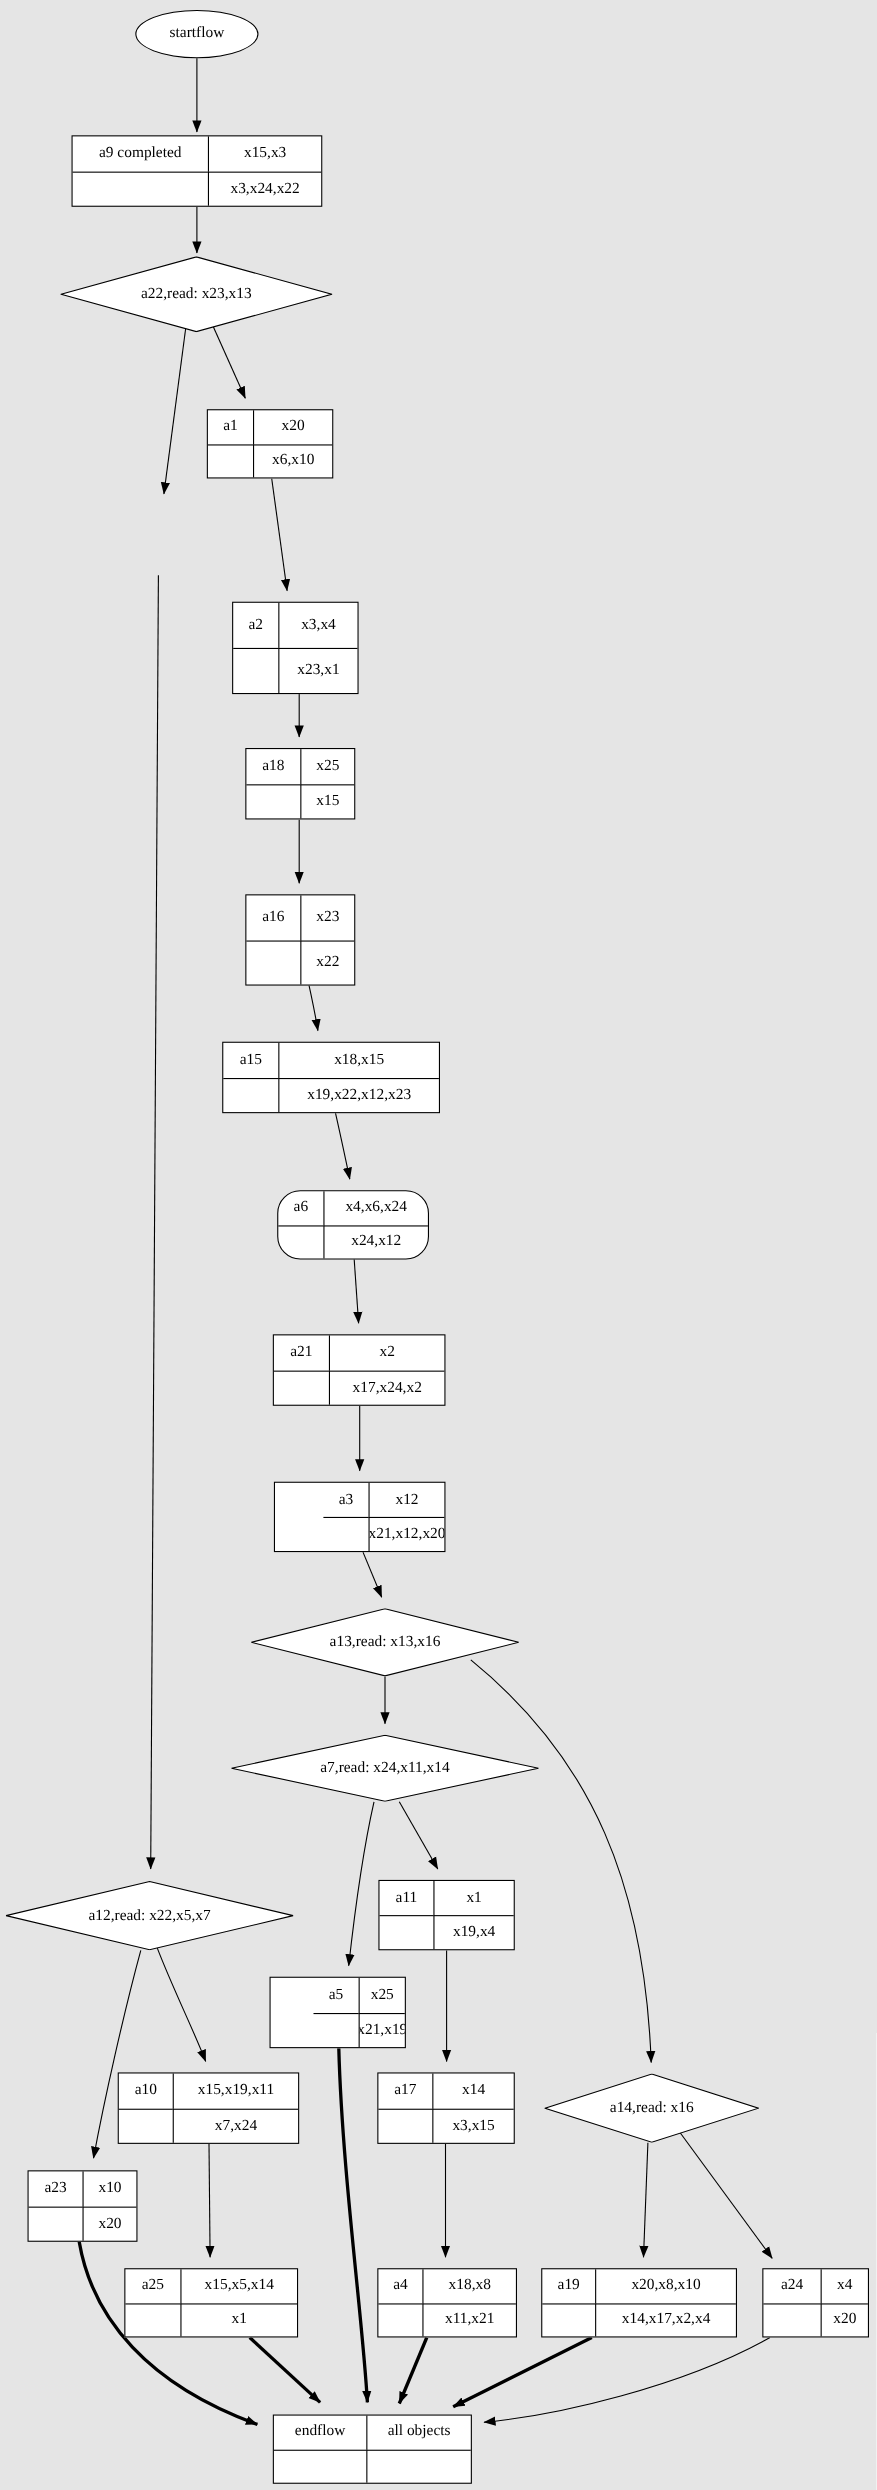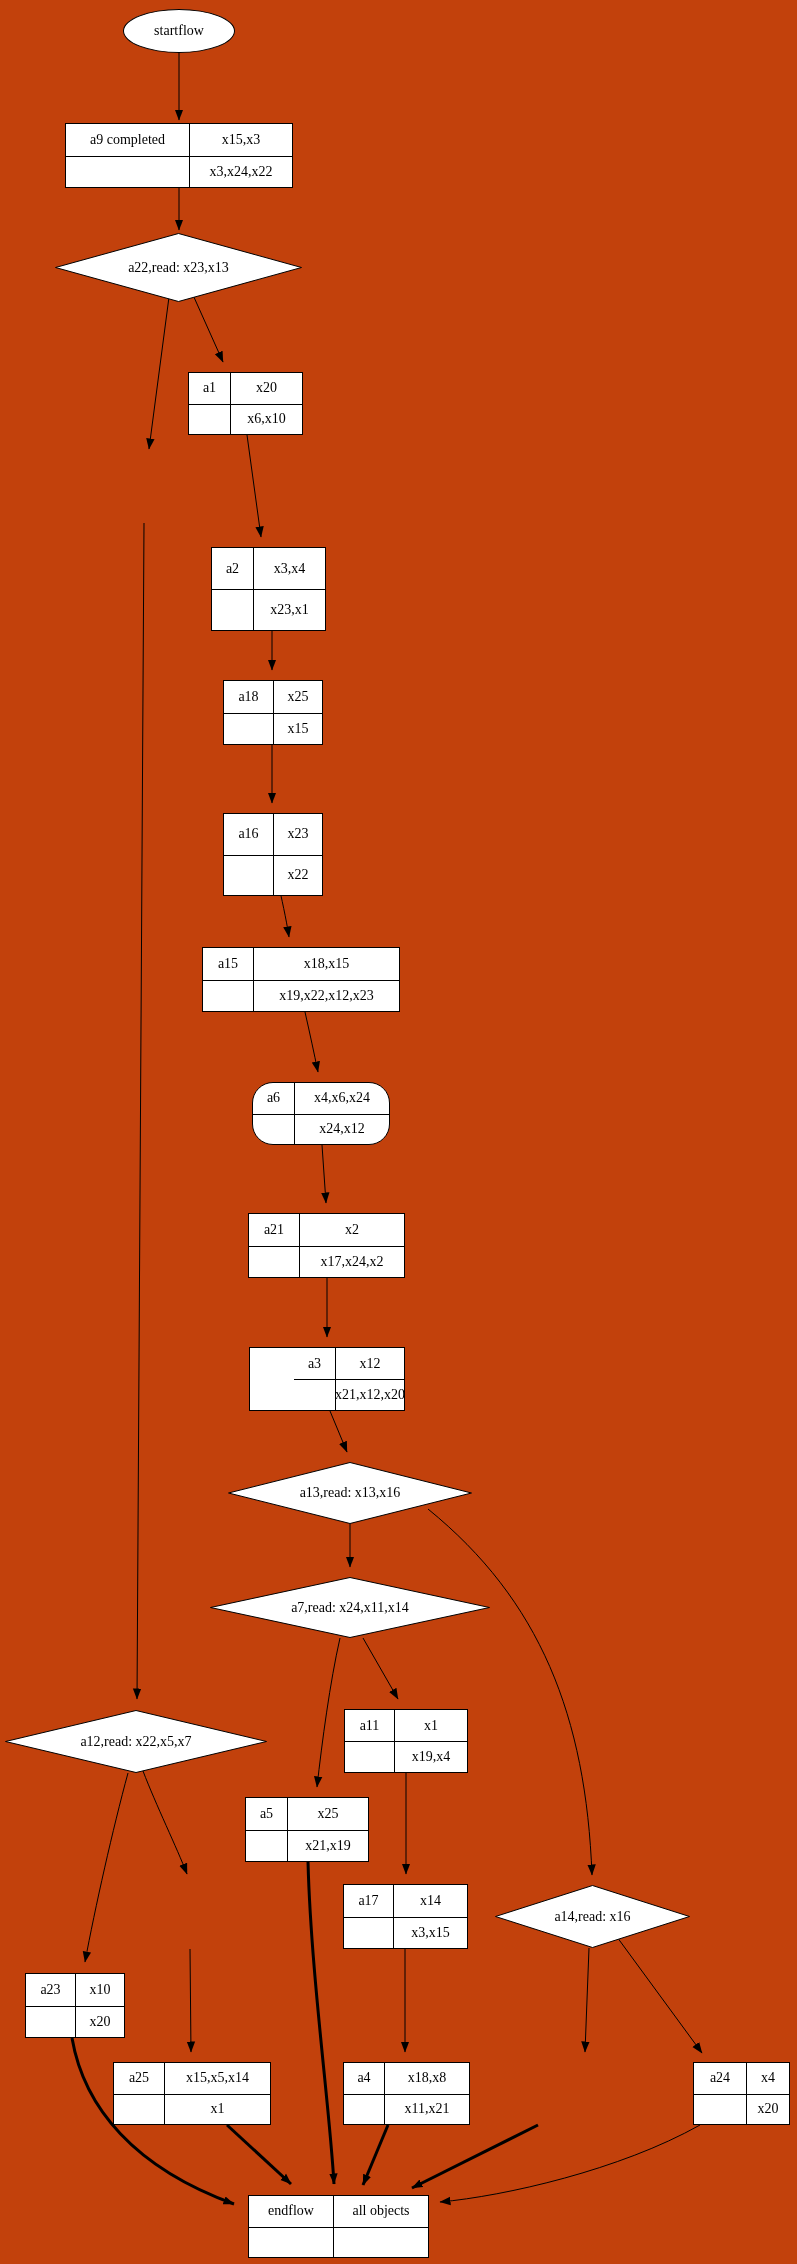--- a/index.html
+++ b/index.html
@@ -1,19 +1,19 @@
 <!DOCTYPE html>
 <html><head>
 <meta charset="utf-8">
 <style>
   html,body{margin:0;padding:0;background:#ffffff;}
   #diagram{
     position:relative;
     width:797px;height:2264px;
-    background:#c2410c;
+    background:#e5e5e5;
     font-family:"Liberation Serif","DejaVu Serif",serif;
     color:#000;
     overflow:hidden;
   }
   #edge-layer{position:absolute;left:0;top:0;}
   .record{
     position:absolute;
     display:grid;
     grid-template-rows:1fr 1fr;
     border:1px solid #000;
@@ -141,25 +141,31 @@
       <div class="cell c-out">x12</div>
       <div class="cell c-empty"></div>
       <div class="cell c-in">x21,x12,x20</div>
     </div>
     <div class="record" style="left: 344px; top: 1709px; width: 124px; height: 64px; grid-template-columns: 49px 1fr;">
       <div class="cell c-name">a11</div>
       <div class="cell c-out">x1</div>
       <div class="cell c-empty"></div>
       <div class="cell c-in">x19,x4</div>
     </div>
-    <div class="record" style="left: 245px; top: 1797px; width: 124px; height: 65px; grid-template-columns: 41px 1fr;">
+    <div class="record" style="left: 245px; top: 1797px; width: 124px; height: 65px; grid-template-columns: 41px 1fr; padding-left: 39px;">
       <div class="cell c-name">a5</div>
       <div class="cell c-out">x25</div>
       <div class="cell c-empty"></div>
       <div class="cell c-in">x21,x19</div>
+    </div>
+    <div class="record" style="left: 107px; top: 1884px; width: 165px; height: 65px; grid-template-columns: 49px 1fr;">
+      <div class="cell c-name">a10</div>
+      <div class="cell c-out">x15,x19,x11</div>
+      <div class="cell c-empty"></div>
+      <div class="cell c-in">x7,x24</div>
     </div>
     <div class="record" style="left: 343px; top: 1884px; width: 125px; height: 65px; grid-template-columns: 49px 1fr;">
       <div class="cell c-name">a17</div>
       <div class="cell c-out">x14</div>
       <div class="cell c-empty"></div>
       <div class="cell c-in">x3,x15</div>
     </div>
     <div class="record" style="left: 25px; top: 1973px; width: 100px; height: 65px; grid-template-columns: 49px 1fr;">
       <div class="cell c-name">a23</div>
       <div class="cell c-out">x10</div>
@@ -171,20 +177,26 @@
       <div class="cell c-out">x15,x5,x14</div>
       <div class="cell c-empty"></div>
       <div class="cell c-in">x1</div>
     </div>
     <div class="record" style="left: 343px; top: 2062px; width: 127px; height: 63px; grid-template-columns: 40px 1fr;">
       <div class="cell c-name">a4</div>
       <div class="cell c-out">x18,x8</div>
       <div class="cell c-empty"></div>
       <div class="cell c-in">x11,x21</div>
     </div>
+    <div class="record" style="left: 492px; top: 2062px; width: 178px; height: 63px; grid-template-columns: 48px 1fr;">
+      <div class="cell c-name">a19</div>
+      <div class="cell c-out">x20,x8,x10</div>
+      <div class="cell c-empty"></div>
+      <div class="cell c-in">x14,x17,x2,x4</div>
+    </div>
     <div class="record" style="left: 693px; top: 2062px; width: 97px; height: 63px; grid-template-columns: 52px 1fr;">
       <div class="cell c-name">a24</div>
       <div class="cell c-out">x4</div>
       <div class="cell c-empty"></div>
       <div class="cell c-in">x20</div>
     </div>
     <div class="record" style="left: 248px; top: 2195px; width: 181px; height: 63px; grid-template-columns: 84px 1fr;">
       <div class="cell c-name">endflow</div>
       <div class="cell c-out">all objects</div>
       <div class="cell c-empty"></div>

